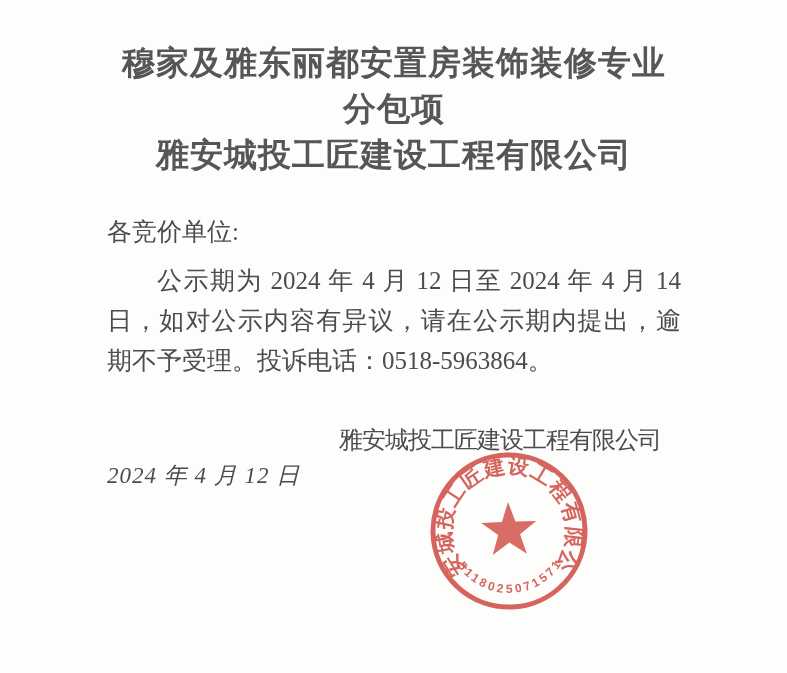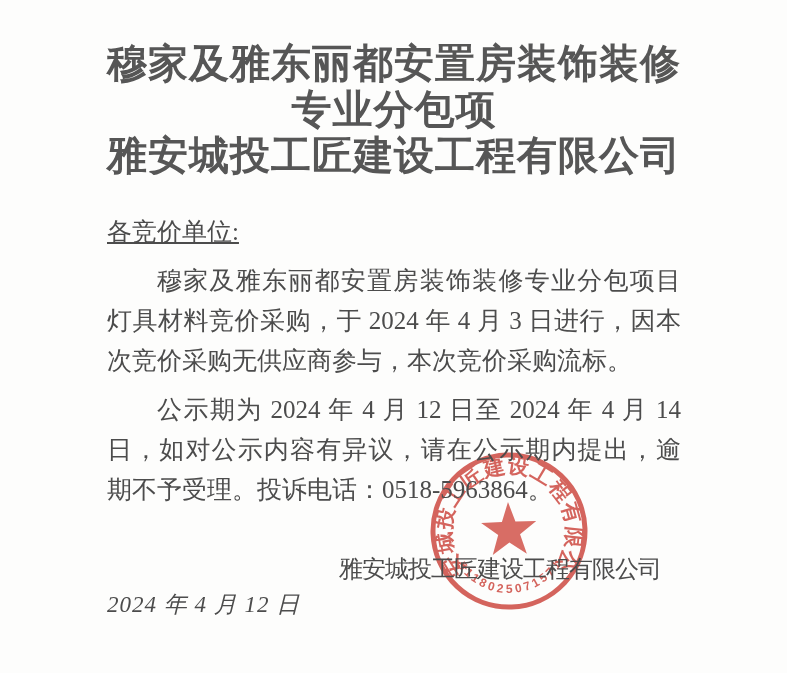--- a/index.html
+++ b/index.html
@@ -17,35 +17,34 @@
     color: #4c4c4c;
   }
   .doc {
     position: relative;
     z-index: 2;
     padding: 40px 106px 0 107px;
   }
   .title {
     font-family: "Liberation Sans", sans-serif;
     font-weight: bold;
-    font-size: 40px;
+    font-size: 33px;
     line-height: 46px;
     text-align: center;
     color: #565656;
     letter-spacing: 1px;
   }
   .body-text {
     margin-top: 34px;
     font-size: 25px;
     line-height: 40px;
     color: #4c4c4c;
   }
   .salutation {
     margin: 0;
-    text-decoration: underline;
   }
   .para {
     margin: 9px 0 0 0;
     text-indent: 2em;
     text-align: justify;
   }
   .signature {
     margin-top: 41px;
     font-size: 24px;
     line-height: 36px;
@@ -110,21 +109,20 @@
 
   <div class="doc">
 
     <div class="title">
       <div>穆家及雅东丽都安置房装饰装修专业分包项</div>
       <div>雅安城投工匠建设工程有限公司</div>
     </div>
 
     <div class="body-text">
       <p class="salutation">各竞价单位:</p>
-      <p class="para">穆家及雅东丽都安置房装饰装修专业分包项目灯具材料竞价采购，于 2024 年 4 月 3 日进行，因本次竞价采购无供应商参与，本次竞价采购流标。</p>
       <p class="para">公示期为 2024 年 4 月 12 日至 2024 年 4 月 14 日，如对公示内容有异议，请在公示期内提出，逾期不予受理。投诉电话：0518-5963864。</p>
     </div>
 
     <div class="signature">
       <div class="company">雅安城投工匠建设工程有限公司</div>
       <div class="date">2024 年 4 月 12 日</div>
     </div>
 
   </div>
 </div>

